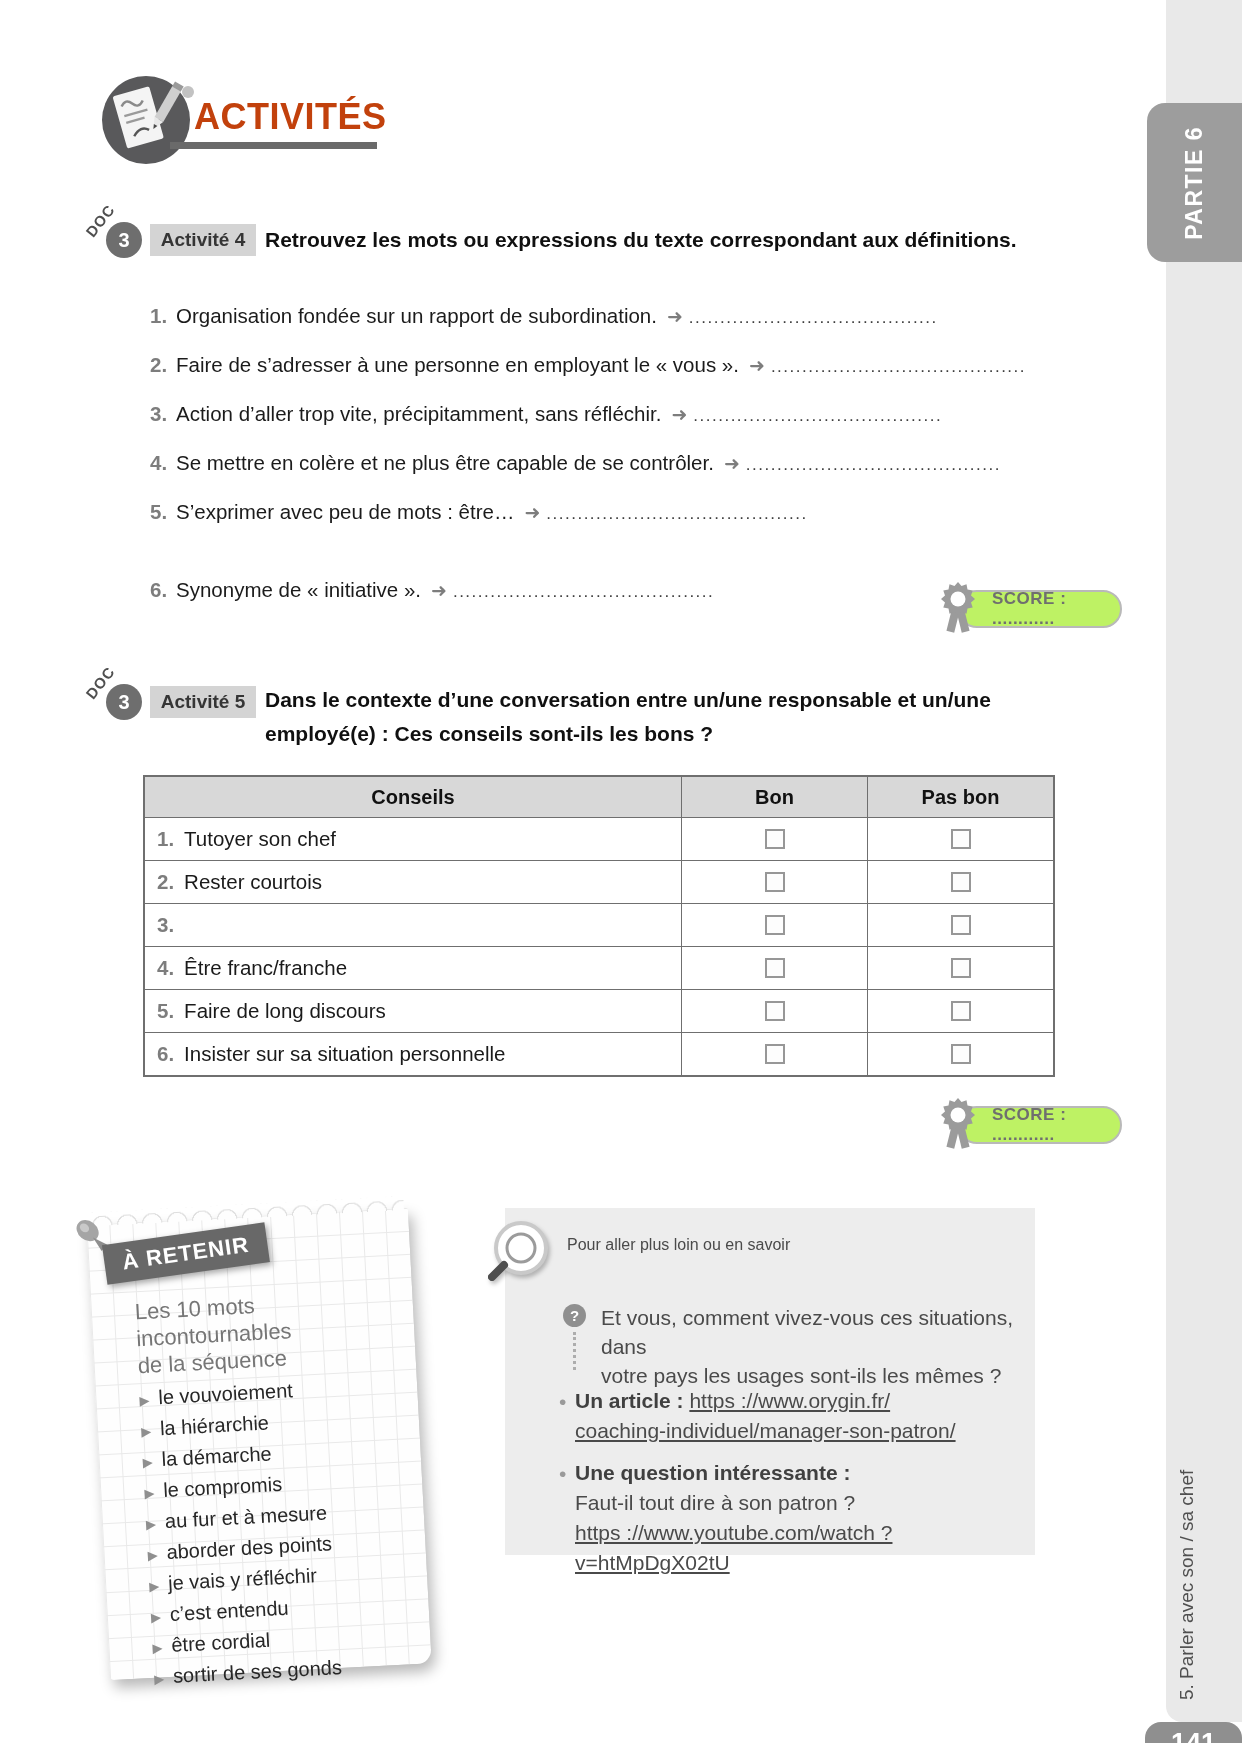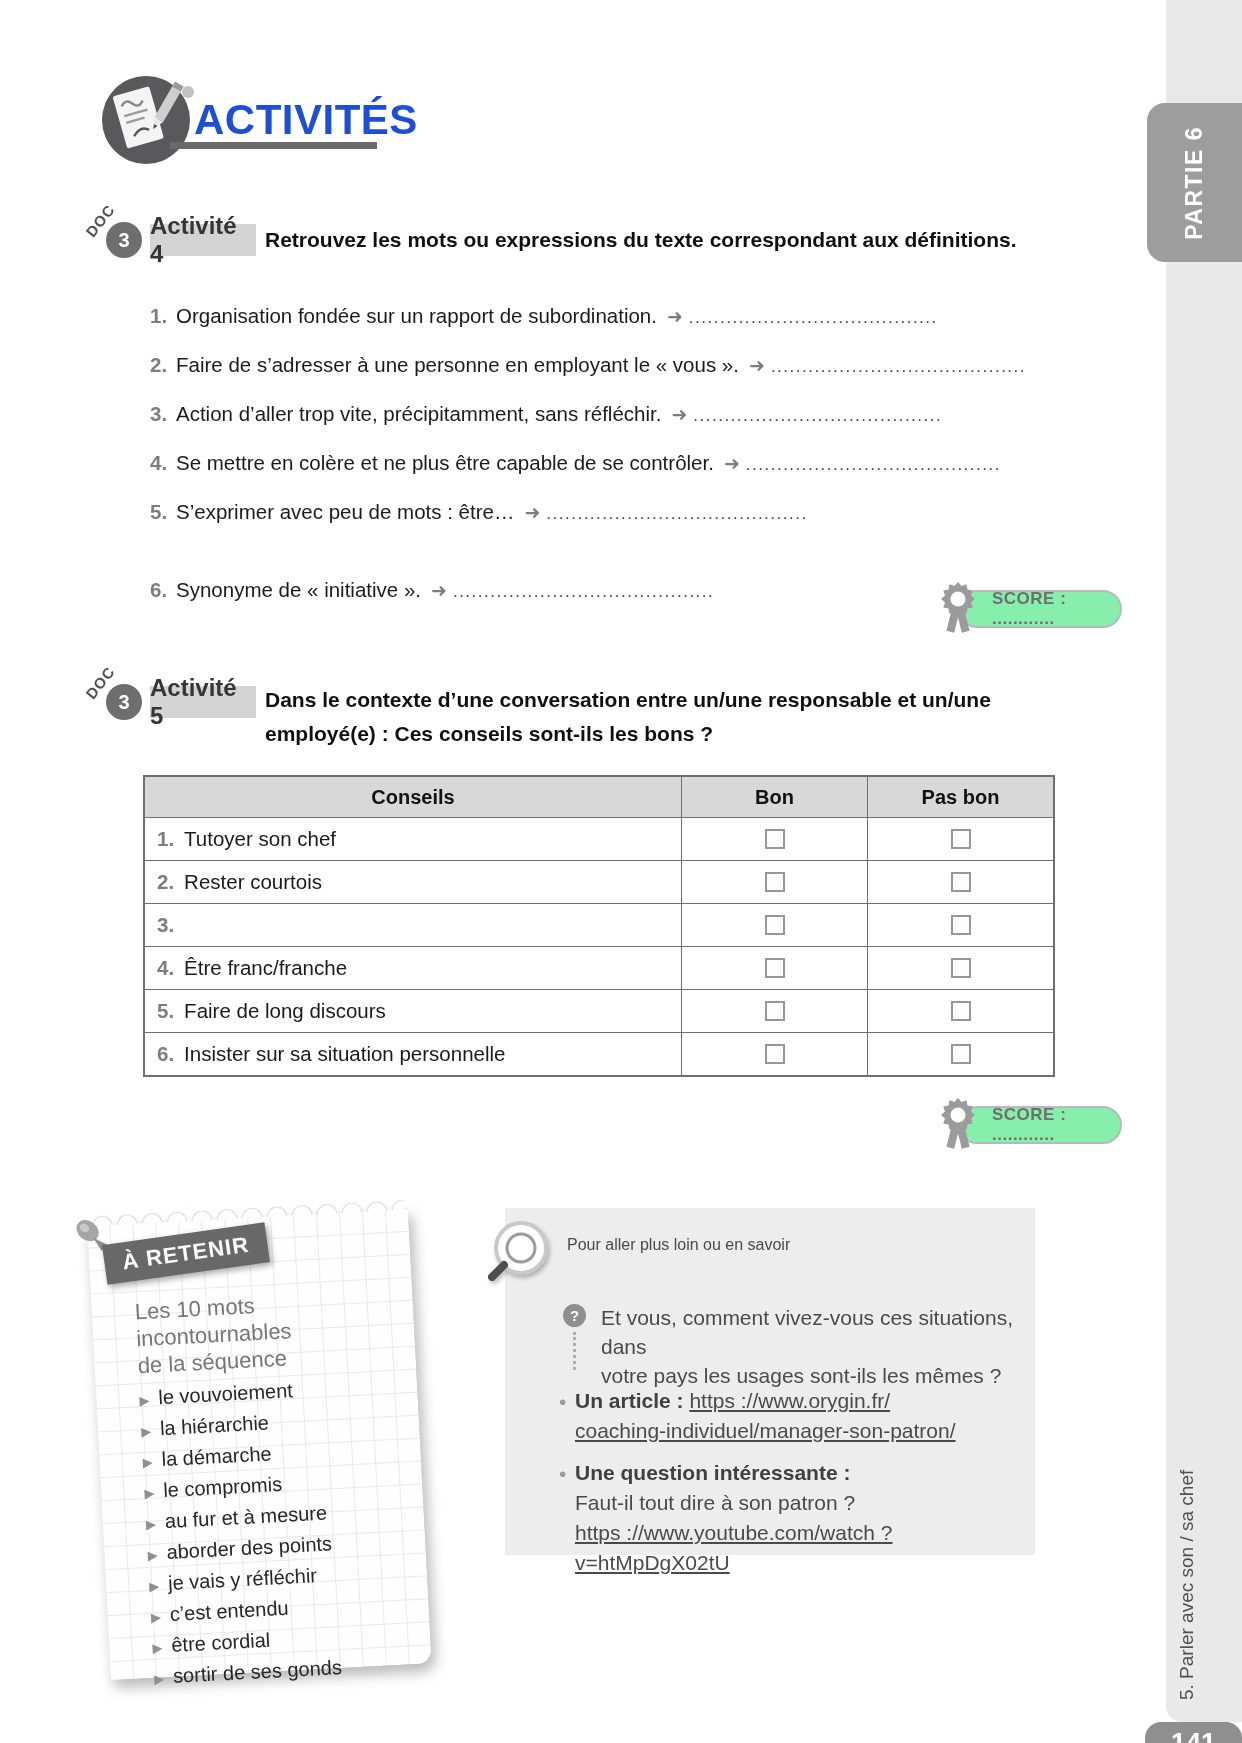--- a/index.html
+++ b/index.html
@@ -18,44 +18,44 @@
   .partie-tab span { writing-mode:vertical-rl; transform:rotate(180deg);
     color:#fff; font-weight:bold; font-size:23px; letter-spacing:1.5px; }
   .chapter-vert { position:absolute; left:1176px; top:1450px; height:250px;
     writing-mode:vertical-rl; transform:rotate(180deg);
     font-size:19px; color:#4f4f4f; display:flex; align-items:center; }
   .pagenum-tab { position:absolute; left:1145px; top:1722px; width:97px; height:44px;
     background:#8f8f8f; border-radius:16px 16px 0 0; text-align:center; }
   .pagenum-tab span { display:inline-block; padding-top:6px; color:#fff; font-weight:bold; font-size:27px; }
   
   .hdr-icon { position:absolute; left:100px; top:72px; }
-  .hdr-title { position:absolute; left:194px; top:96px; font-size:42px; font-weight:bold;
-    color:#1d4ed8; letter-spacing:0.5px; }
+  .hdr-title { position:absolute; left:194px; top:96px; font-size:36px; font-weight:bold;
+    color:#c2410c; letter-spacing:0.5px; }
   .hdr-bar { position:absolute; left:170px; top:142px; width:207px; height:7px; background:#6a6a6a; }
   
   .doc-badge { position:absolute; width:70px; height:70px; }
   .doc-word { position:absolute; left:-2px; top:16px; transform:rotate(-52deg);
     font-weight:bold; font-size:15px; color:#4f4f4f; letter-spacing:1px; }
   .doc-circle { position:absolute; left:22px; top:26px; width:36px; height:36px; border-radius:50%;
     background:#6e6e6e; color:#fff; font-weight:bold; font-size:20px;
     display:flex; align-items:center; justify-content:center; }
   .act-label { position:absolute; width:106px; height:32px; background:#d4d4d4;
     display:flex; align-items:center; justify-content:center;
-    font-weight:bold; font-size:24px; color:#353535; }
+    font-weight:bold; font-size:19px; color:#353535; }
   .act-title { position:absolute; left:265px; white-space:nowrap;
     font-weight:bold; font-size:21px; color:#101010; }
   
   .def-item { position:absolute; left:150px; white-space:nowrap; font-size:20.5px; color:#1b1b1b; }
   .def-num { display:inline-block; width:26px; font-weight:bold; color:#7d7d7d; }
   .arrow { color:#7d7d7d; font-family:"DejaVu Sans", sans-serif; font-size:19px; margin:0 6px 0 10px; }
   .dots { color:#3d3d3d; font-size:17px; letter-spacing:1.5px; }
   
   .score { position:absolute; width:190px; height:58px; }
   .score-pill { position:absolute; left:20px; top:10px; width:164px; height:38px;
-    border:2px solid #b9b9b9; border-radius:19px; background:#86efac;
+    border:2px solid #b9b9b9; border-radius:19px; background:#bef264;
     display:flex; align-items:center; padding-left:32px;
     font-weight:bold; font-size:17px; color:#6f6f6f; letter-spacing:0.5px; }
   .rosette { position:absolute; left:0; top:0; }
   
   .ctable { position:absolute; left:143px; top:775px; width:912px; border:2px solid #6f6f6f; }
   .trow { display:grid; grid-template-columns:536px 186px 186px; }
   .tcell { border-left:1px solid #6f6f6f; border-top:1px solid #6f6f6f;
     display:flex; align-items:center; height:43px; }
   .trow .tcell:first-child { border-left:none; }
   .trow.first .tcell { border-top:none; }

